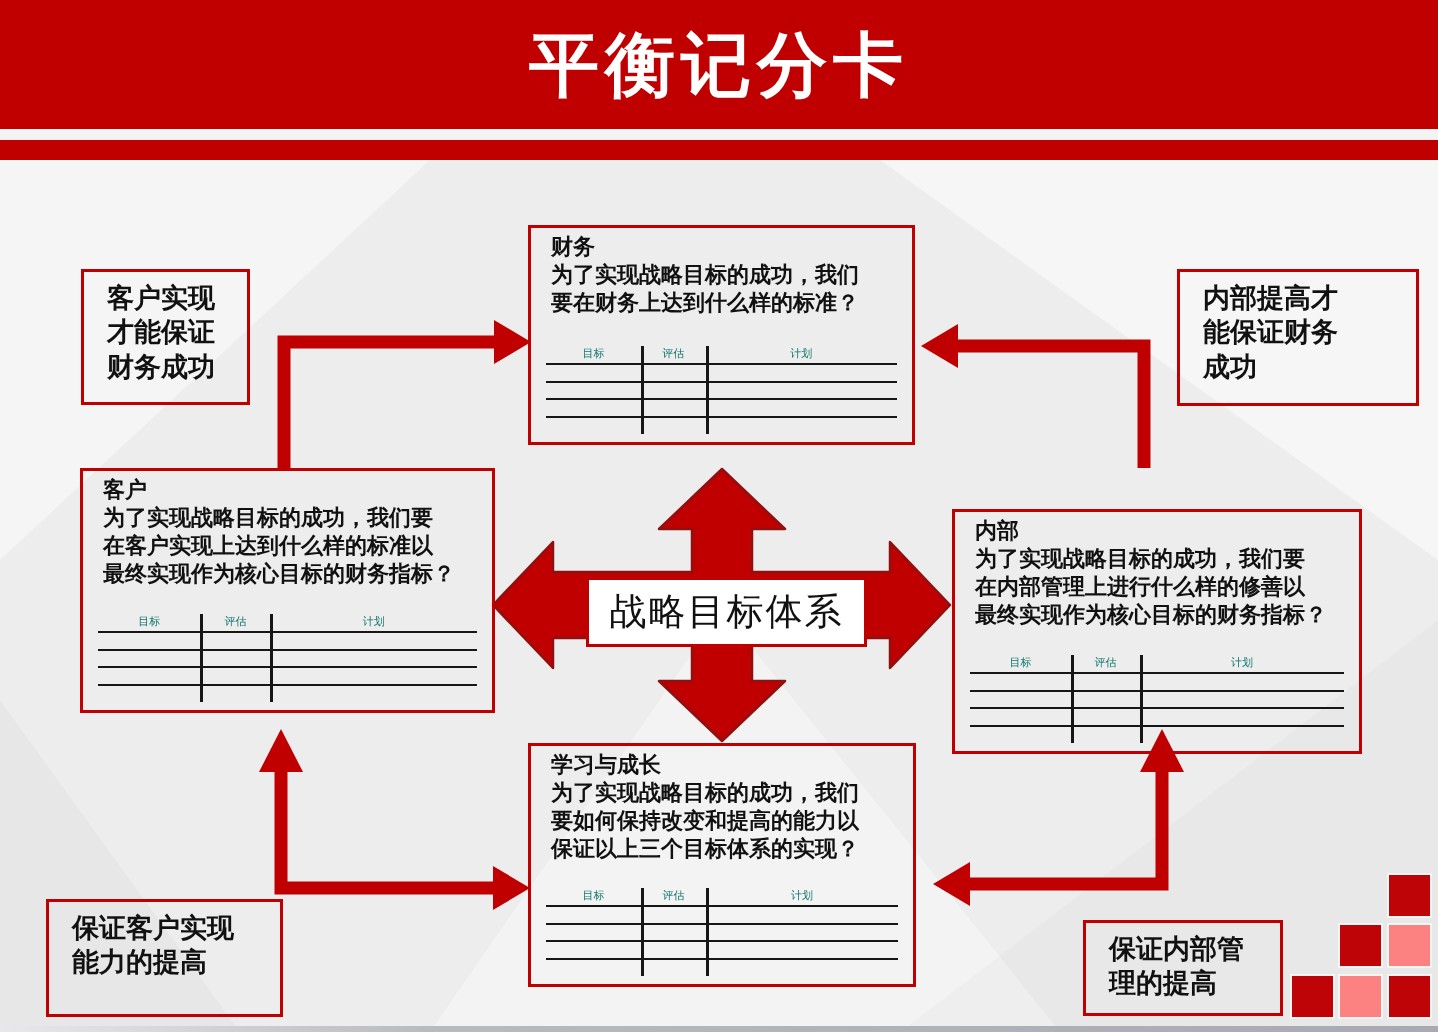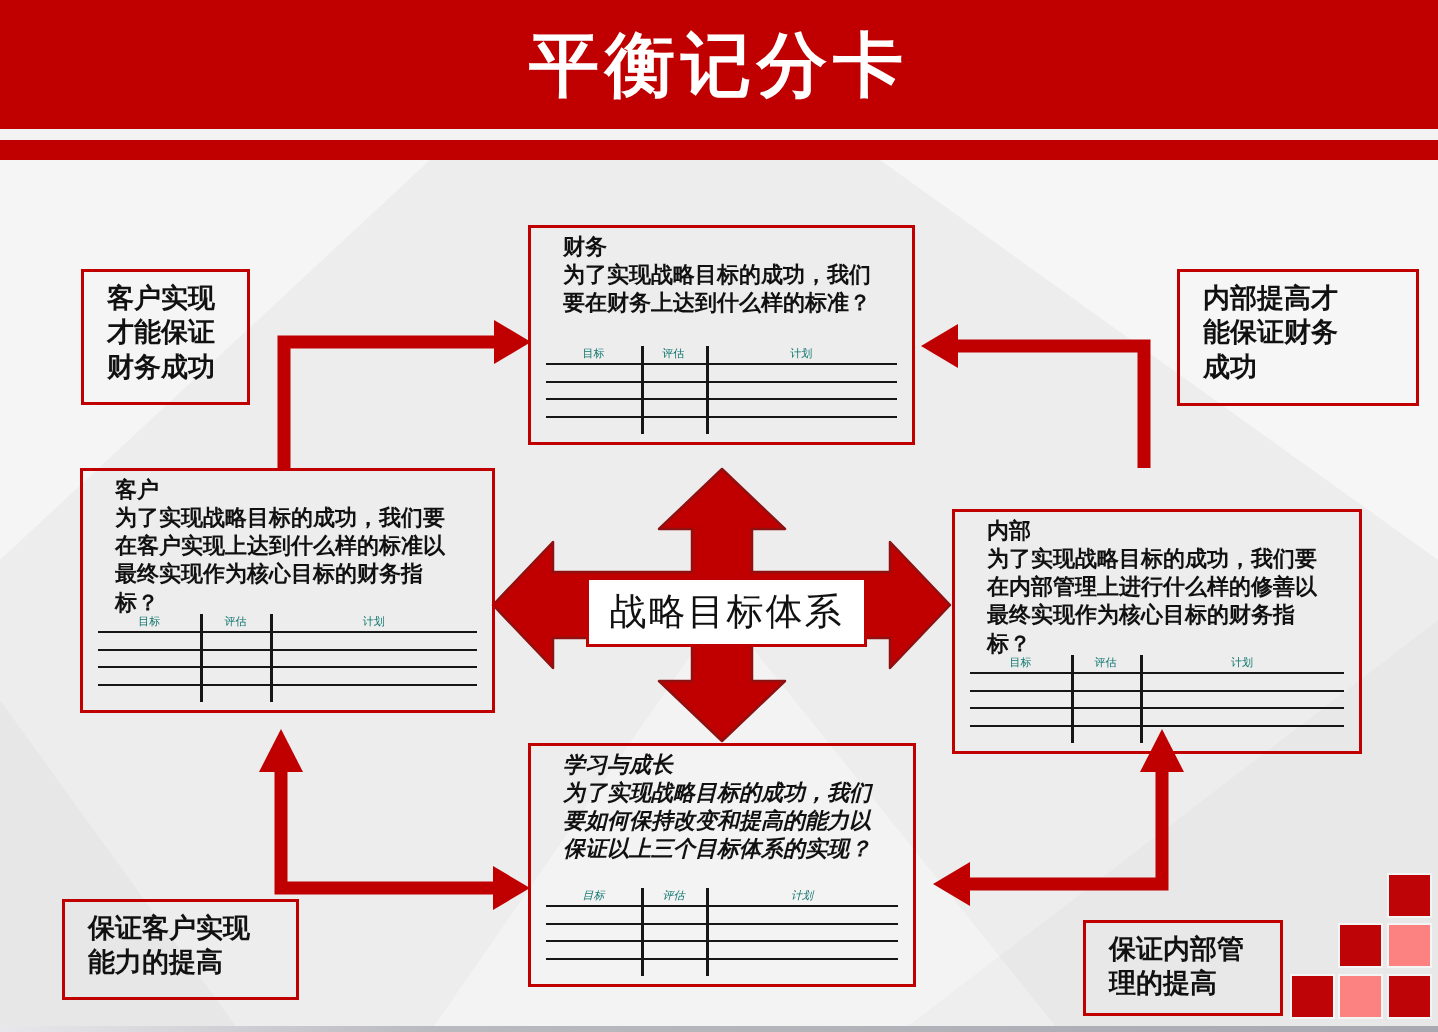--- a/index.html
+++ b/index.html
@@ -17,43 +17,43 @@
   .gap-stripe{left:0;top:129px;width:1438px;height:11px;background:#f3f3f3;}
   .red-stripe{left:0;top:140px;width:1438px;height:20px;background:#C00000;}
   .bottom-band{left:0;top:1026px;width:1438px;height:6px;
                background:linear-gradient(to right,#e8e8ec 0%,#b9b9c0 30%,#a9a9b1 100%);}
   
   svg.layer{position:absolute;left:0;top:0;pointer-events:none;}
   .astroke{fill:none;stroke:#C00000;stroke-width:13;stroke-linejoin:miter;}
   .afill{fill:#C00000;}
   .cross{fill:#C00000;stroke:#8F1010;stroke-width:2.5;stroke-linejoin:round;}
   
-  .qbox{border:3px solid #C00000;background:transparent;padding:5px 32px;}
+  .qbox{border:3px solid #C00000;background:transparent;padding:5px 20px;}
   .qtitle{font-size:22px;font-weight:700;line-height:1.28;}
   .qbody{font-size:22px;font-weight:700;line-height:1.28;white-space:pre-line;}
   .qbox-finance {left:528px;top:225px;width:387px;height:220px;}
   .qbox-customer{left:80px; top:468px;width:415px;height:245px;}
   .qbox-internal{left:952px;top:468px;width:410px;height:245px;margin-top:41px;}
-  .qbox-learning{left:528px;top:743px;width:388px;height:244px;font-style:italic;}
+  .qbox-learning{left:528px;top:743px;width:388px;height:244px;}
   
   .mini-table{position:absolute;left:15px;right:15px;bottom:8px;height:88px;}
   .th{position:absolute;top:0;font-size:11px;font-weight:400;color:#0f766e;text-align:center;}
   .th1{left:0;width:27%;}
   .th2{left:27%;width:18.5%;}
   .th3{left:45.5%;width:54.5%;}
   .hl{position:absolute;left:0;right:0;height:0;border-top:2px solid #161616;}
   .hl1{top:17px;}.hl2{top:35px;}.hl3{top:52px;}.hl4{top:70px;}
   .vl{position:absolute;top:0;bottom:0;width:3px;background:#161616;}
   .vl1{left:27%;}.vl2{left:45.5%;}
   
   .clabel{border:3px solid #C00000;background:transparent;font-size:27px;font-weight:700;
           line-height:1.27;padding:9px 23px;white-space:pre-line;}
   .clabel-tl{left:81px;  top:269px;width:169px;height:136px;}
   .clabel-tr{left:1177px;top:269px;width:242px;height:137px;}
-  .clabel-bl{left:46px;  top:899px;width:237px;height:101px;margin-left:16px;}
+  .clabel-bl{left:46px;  top:899px;width:237px;height:118px;}
   .clabel-br{left:1083px;top:920px;width:200px;height:96px;}
   
   .center-label{left:586px;top:577px;width:281px;height:70px;background:#fff;
                 border:3px solid #C00000;display:flex;align-items:center;justify-content:center;
                 font-size:37px;font-weight:400;letter-spacing:2px;}
   
   .sq{position:absolute;width:41px;height:41px;outline:2px solid rgba(255,255,255,0.55);}
   .sq-dark{background:#BE0407;}
   .sq-pink{background:#FB8281;}
   .sq1{left:1389px;top:875px;}

